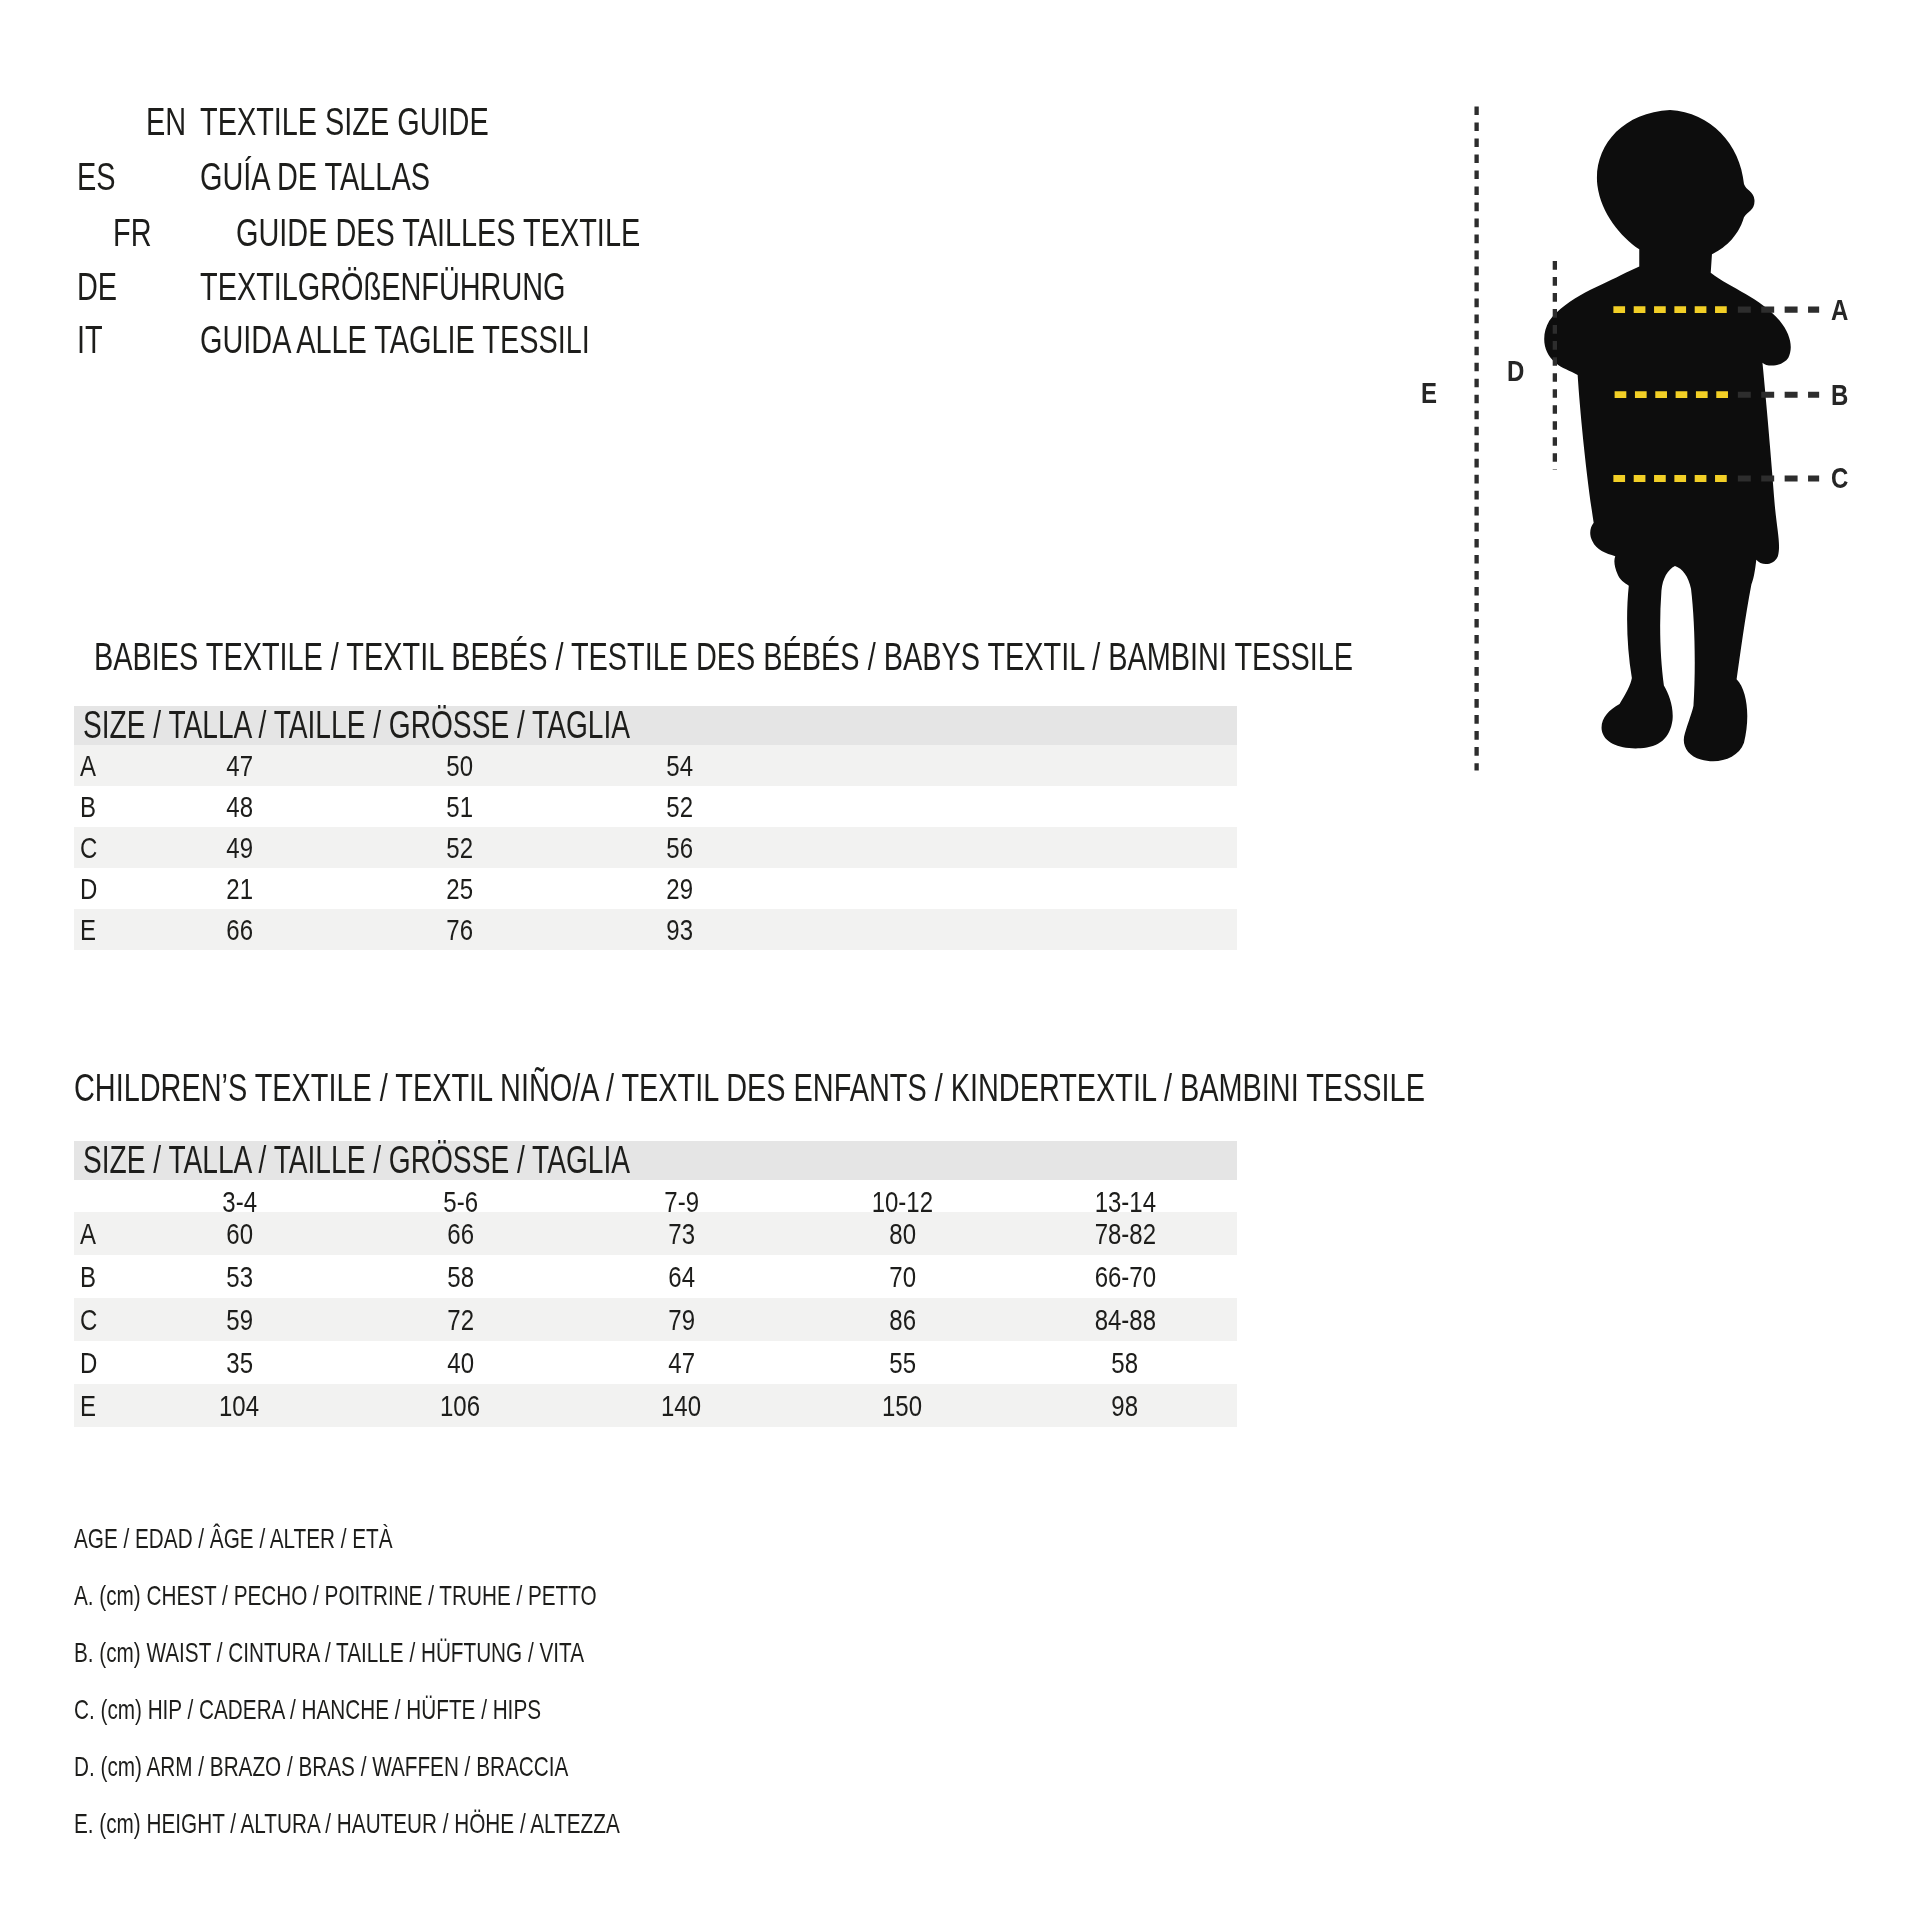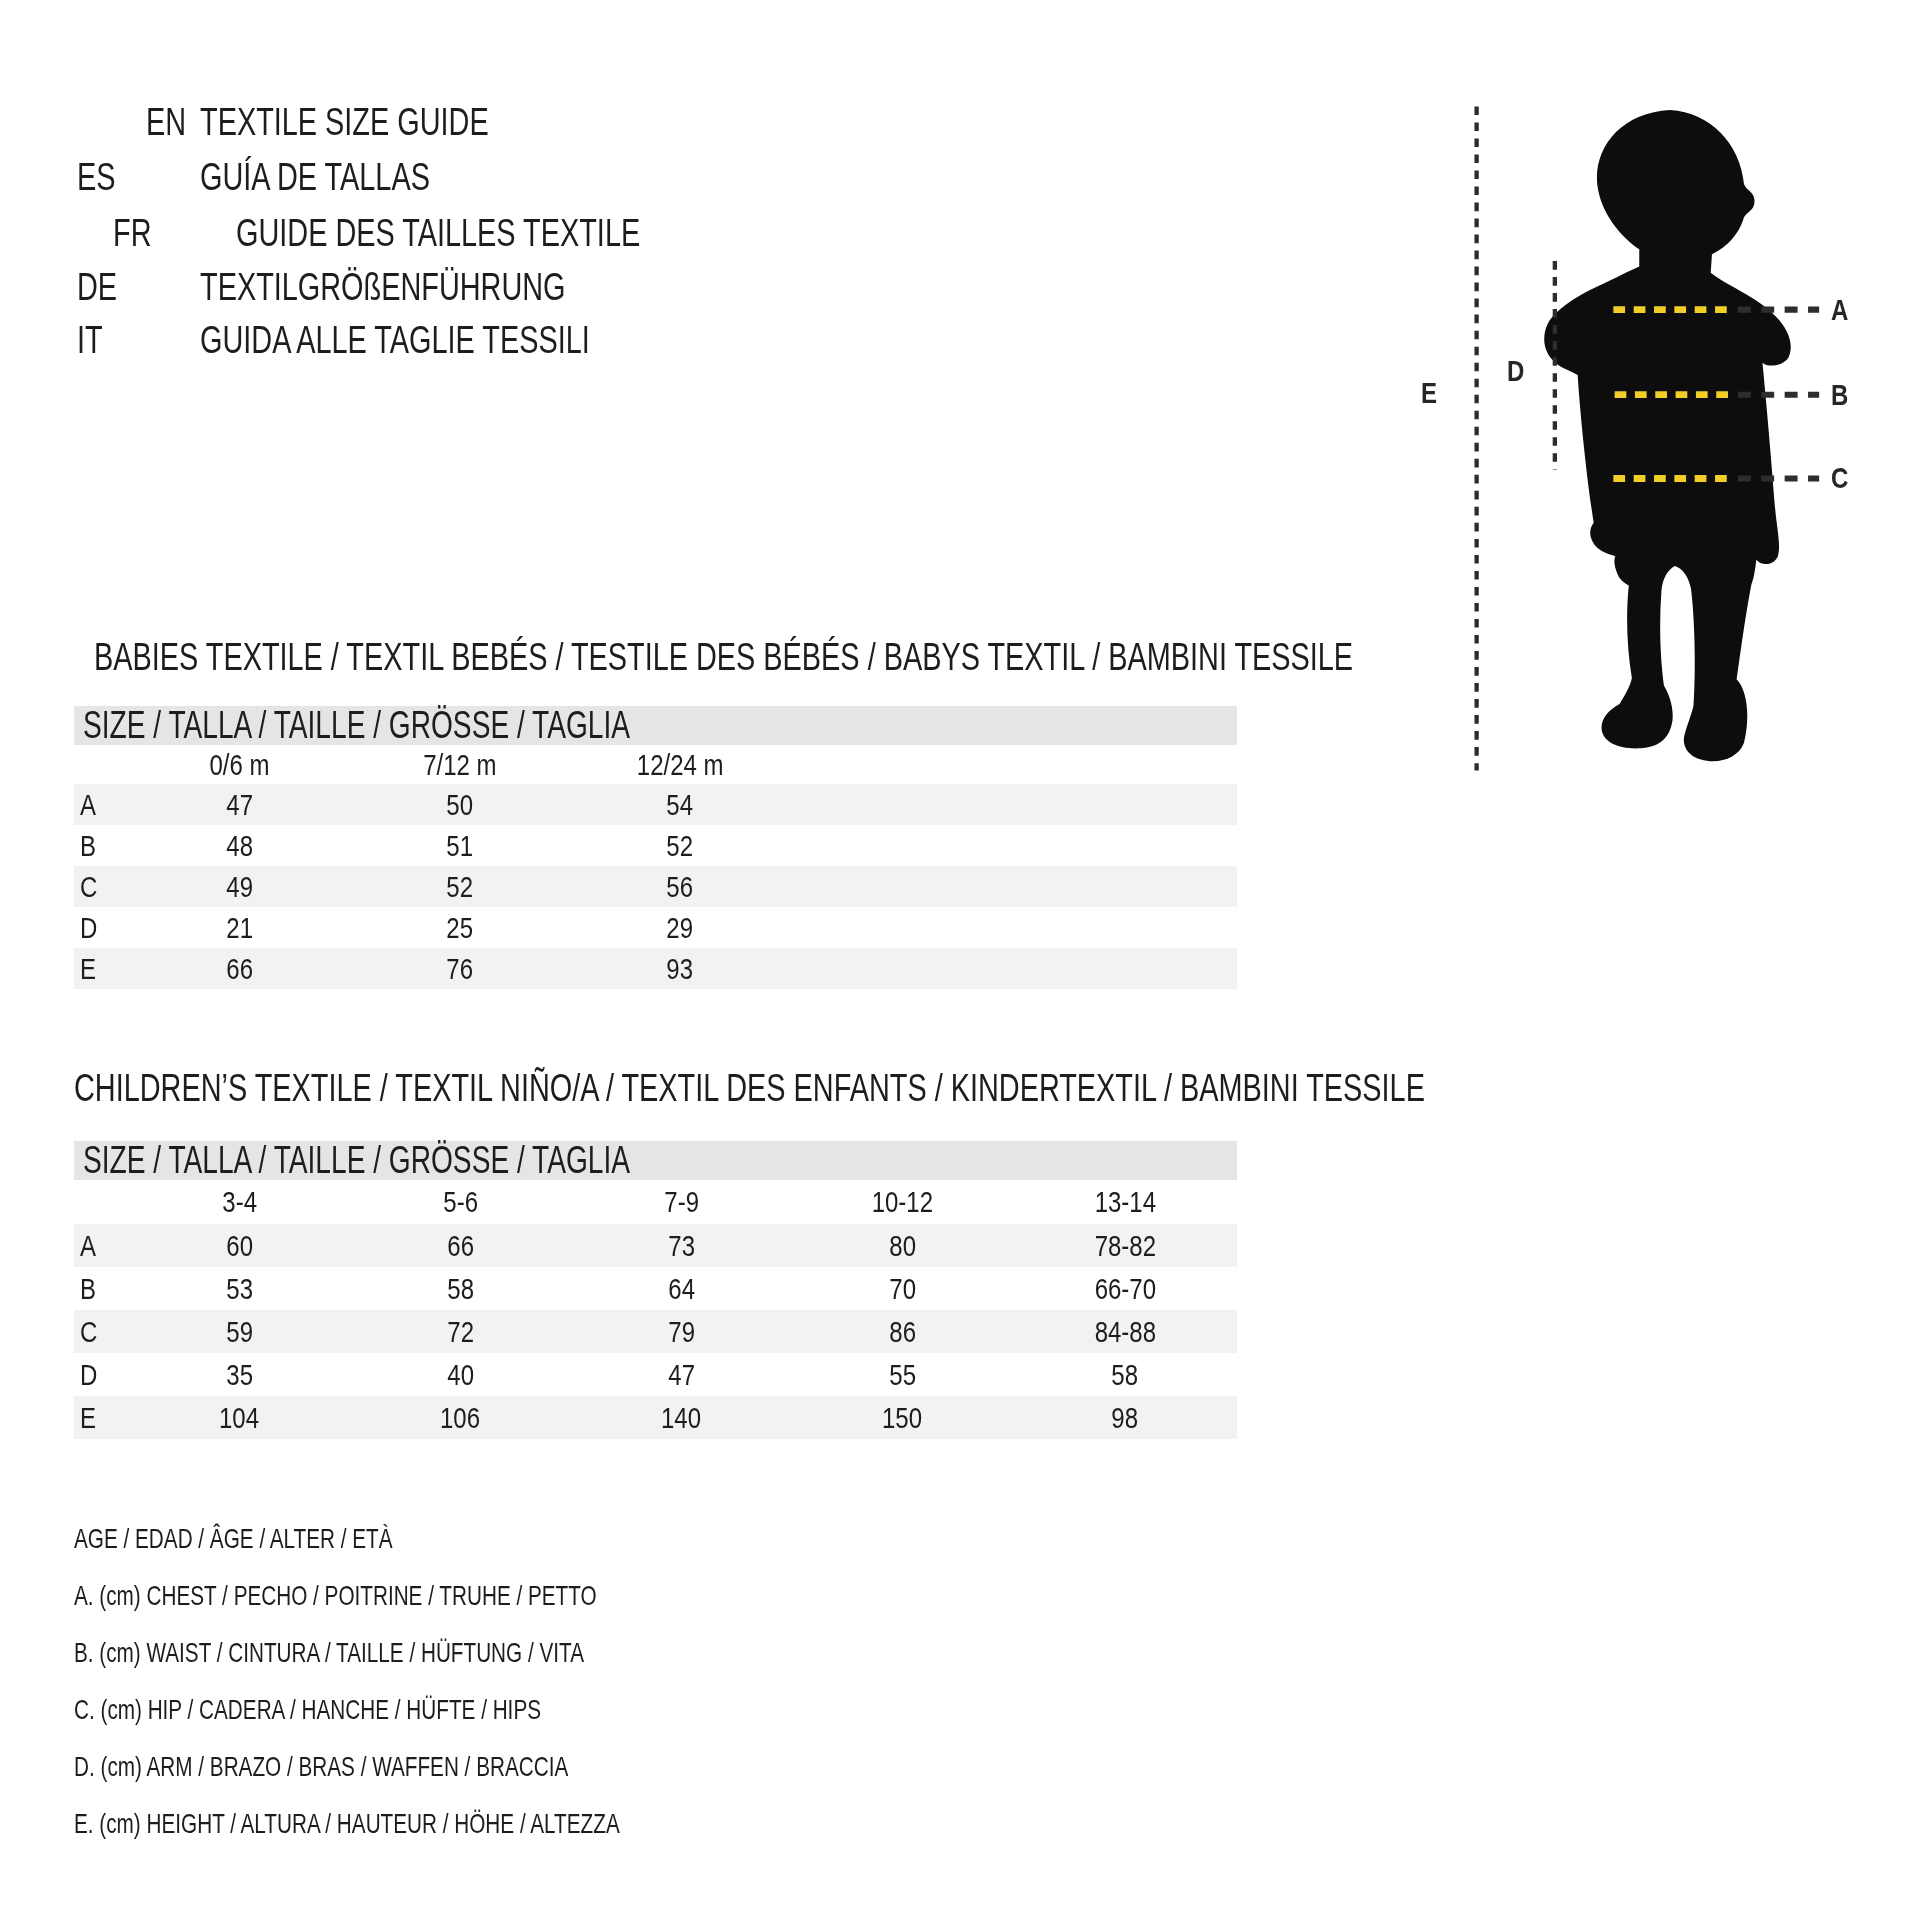--- a/index.html
+++ b/index.html
@@ -20,21 +20,21 @@
   
   .section-title{position:absolute;left:74px;font-size:39px;line-height:39px;}
 
   
   .size-table{position:absolute;left:74px;width:1163px;}
   .bar{height:39px;background:#e5e5e5;line-height:39px;font-size:38px;padding-left:8.6px;box-sizing:border-box;}
   .grid{display:grid;}
   .grid-babies{grid-template-columns:56px 220px 220px 220px 1fr;}
   .grid-children{grid-template-columns:55px 221px 221px 221px 221px 1fr;}
   .colhead-row{height:39px;line-height:39px;font-size:30px;}
-  .colhead-row-ch{height:44px;line-height:44px;font-size:30px;}
+  .colhead-row-ch{height:32px;line-height:44px;font-size:30px;}
   .t-row{font-size:30px;}
   .t-row.babies{height:41px;line-height:41px;}
   .t-row.children{height:43px;line-height:43px;}
   .t-row.odd{background:#f2f2f1;}
   .cell{text-align:center;overflow:visible;}
   .rowlabel{padding-left:6.2px;text-align:left;}
 
   
   .legend-line{position:absolute;left:74px;font-size:28px;line-height:38px;}
 
@@ -123,27 +123,20 @@
 <div class="fig-label" style="left:1421px;top:378px;"><span class="cxl">E</span></div>
 
 <div class="section-title" style="top:637px;margin-left:20px;">
   <span class="cx">BABIES TEXTILE / TEXTIL BEBÉS / TESTILE DES BÉBÉS / BABYS TEXTIL / BAMBINI TESSILE</span>
 </div>
 
 <div class="size-table" style="top:706px;">
   <div class="bar">
     <span class="cx">SIZE / TALLA / TAILLE / GRÖSSE / TAGLIA</span>
   </div>
-  <div class="grid grid-babies colhead-row">
-    <div class="cell rowlabel"></div>
-    <div class="cell"><span class="cxc">0/6 m</span></div>
-    <div class="cell"><span class="cxc">7/12 m</span></div>
-    <div class="cell"><span class="cxc">12/24 m</span></div>
-    <div></div>
-  </div>
   <div class="grid grid-babies t-row babies odd">
     <div class="cell rowlabel"><span class="cxl">A</span></div>
     <div class="cell"><span class="cxc">47</span></div>
     <div class="cell"><span class="cxc">50</span></div>
     <div class="cell"><span class="cxc">54</span></div>
     <div></div>
   </div>
   <div class="grid grid-babies t-row babies">
     <div class="cell rowlabel"><span class="cxl">B</span></div>
     <div class="cell"><span class="cxc">48</span></div>

